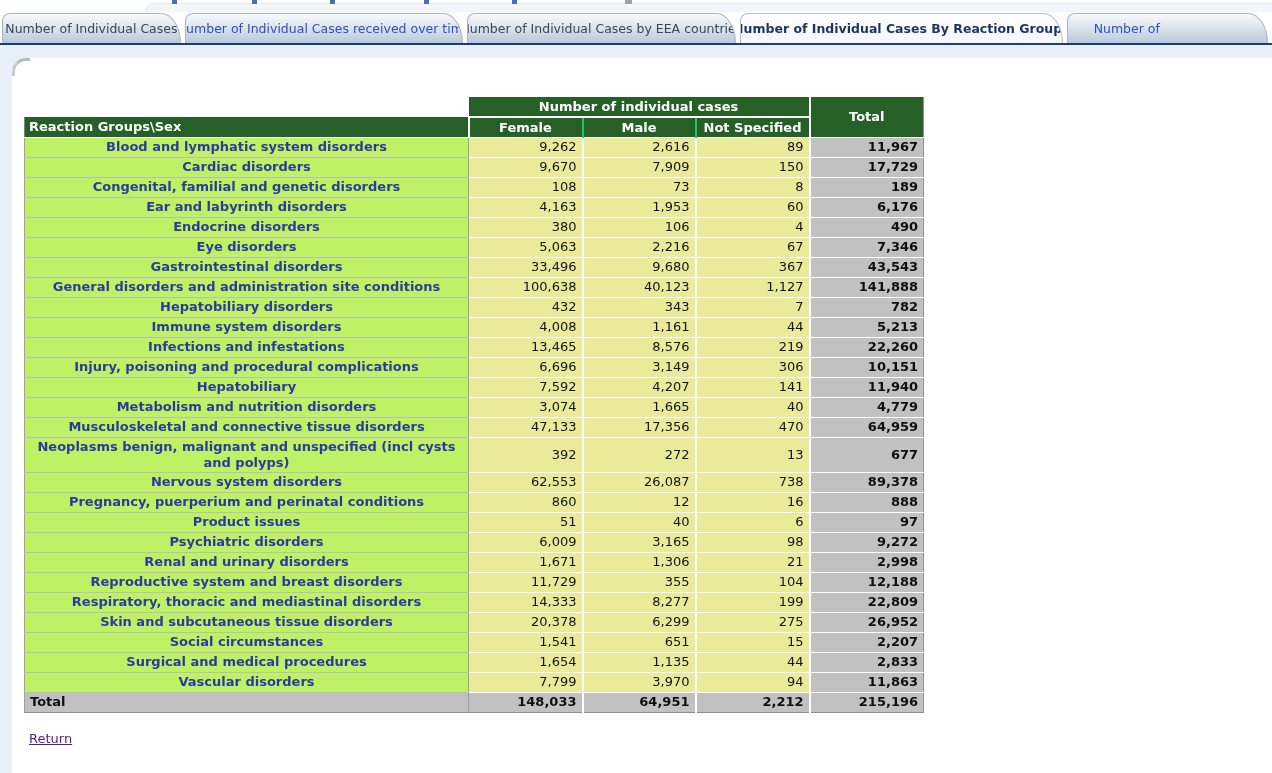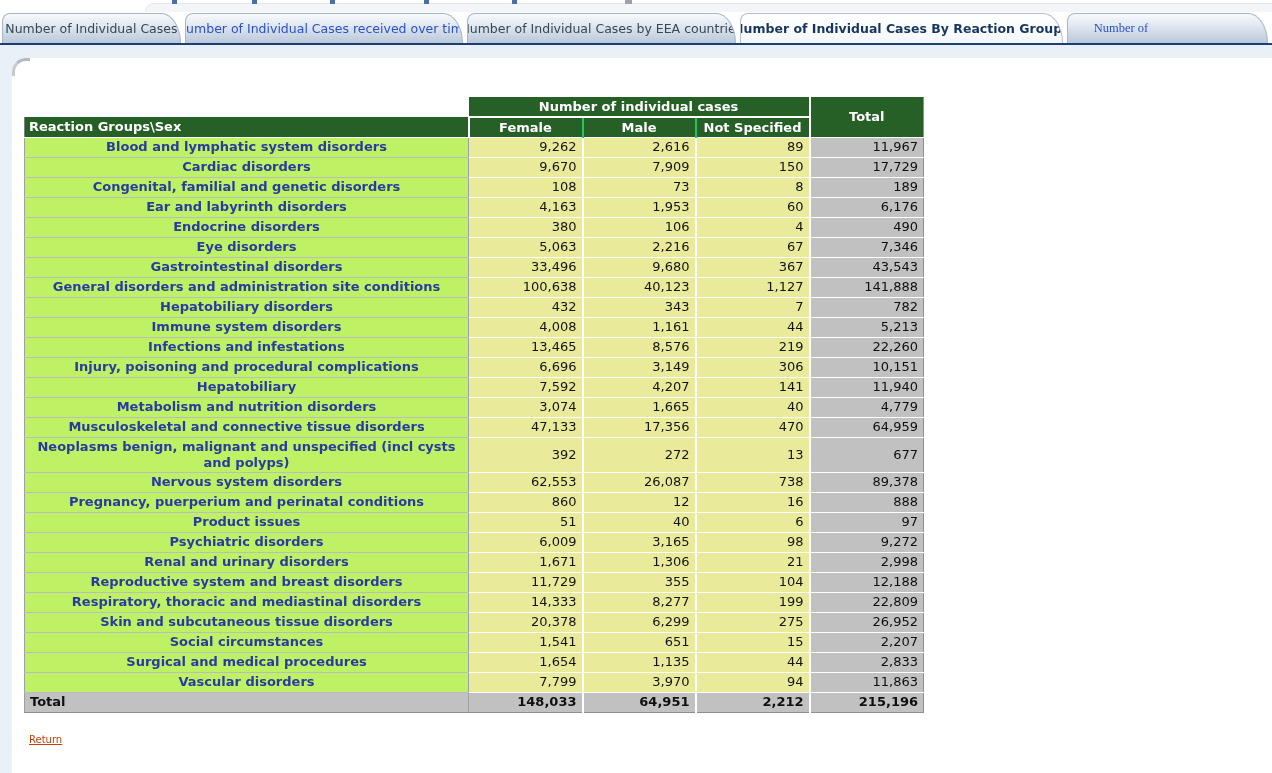--- a/index.html
+++ b/index.html
@@ -40,21 +40,21 @@
   .tab--dark { color: #3a4656; }
   .tab--blue { color: #2b50c8; }
   .tab--active {
     background: linear-gradient(180deg, #ffffff 0%, #f4f7fa 100%);
     border-color: #b3c0d0; color: #17355e; font-weight: bold;
   }
   .tab:nth-child(1) { width: 197px; margin-left: 2px; }
   .tab:nth-child(2) { width: 307px; }
   .tab:nth-child(3) { width: 298px; }
   .tab:nth-child(4) { width: 357px; }
-  .tab:nth-child(5) { width: 220px; justify-content: flex-start; padding-left: 26px; font-family: Liberation Serif, serif; }
+  .tab:nth-child(5) { width: 220px; justify-content: flex-start; padding-left: 26px; }
 
   .navy-line { height: 2px; background: #1c3e75; }
 
   
   .content {
     height: 728px; background: #e9f0f8;
     padding: 13px 0 0 12px;
   }
   .panel {
     position: relative; background: #ffffff; height: 715px;
@@ -95,37 +95,37 @@
     border-left: 1px solid #9aa0a6; border-right: 1px solid #9aa0a6;
     border-bottom: 1px solid #b9bdc2; cursor: pointer;
     overflow-wrap: break-word;
     font-weight: bold;
   }
   td.num-cell {
     background: #e9eb9b; color: #141414; text-align: right;
     border-right: 2px solid #ffffff; border-bottom: 1px solid #ffffff;
   }
   td.total-cell {
-    background: #c1c1c1; color: #0f0f0f; font-weight: normal; text-align: right;
+    background: #c1c1c1; color: #0f0f0f; font-weight: bold; text-align: right;
     border-right: 1px solid #8f8f8f; border-bottom: 1px solid #ffffff;
   }
   tbody.total-band td {
     background: #c1c1c1; font-weight: bold; color: #0f0f0f;
     border-top: 1px solid #5f6368; border-bottom: 1px solid #8f8f8f;
   }
   tbody.total-band td.t-name {
     text-align: left; border-left: 1px solid #9aa0a6; border-right: 1px solid #9aa0a6;
   }
   tbody.total-band td.t-num { text-align: right; border-right: 2px solid #ffffff; }
   tbody.total-band td.t-tot { text-align: right; border-right: 1px solid #8f8f8f; padding-left: 12px; }
 
   
   .return-wrap { margin: 18px 0 0 5px; }
   .return-link {
-    color: #c2410c; text-decoration: underline; font-size: 10px; cursor: pointer;
+    color: #4c1d95; text-decoration: underline; font-size: 13px; cursor: pointer;
   }
 </style>
 </head>
 <body>
 
 <div class="top-strip">
   <div class="rounded-remnant"></div>
   <span class="dash" style="left:172px"></span>
   <span class="dash" style="left:252px"></span>
   <span class="dash" style="left:330px"></span>

